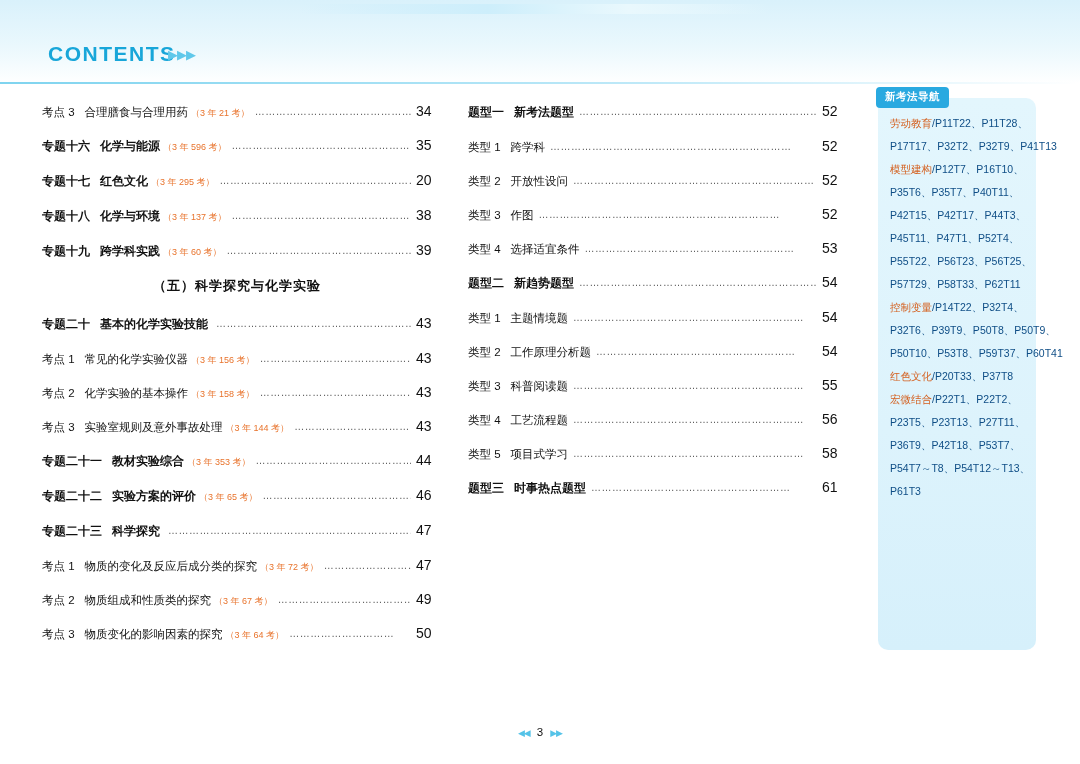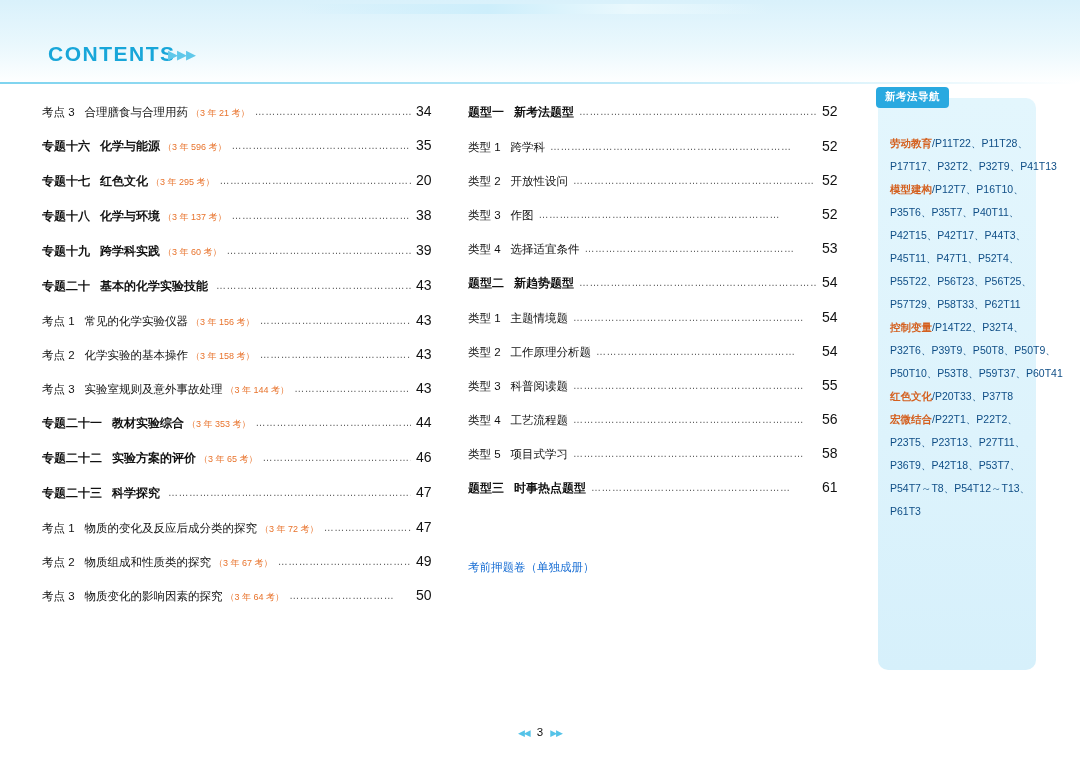--- a/index.html
+++ b/index.html
@@ -153,21 +153,21 @@
     color: #1a6fd4;
     margin-top: 6px;
     margin-bottom: 18px;
   }
 
   
   .side-box {
     position: relative;
     background: linear-gradient(180deg, #e3f6fd 0%, #ddf3fc 60%, #d6f0fb 100%);
     border-radius: 10px;
-    padding: 34px 12px 18px 12px;
+    padding: 14px 12px 18px 12px;
     min-height: 520px;
   }
   .side-tag {
     position: absolute;
     left: -2px;
     top: -11px;
     background: #29a9e0;
     color: #ffffff;
     font-size: 10.5px;
     padding: 3px 9px 4px 9px;
@@ -176,21 +176,21 @@
     letter-spacing: 0.5px;
   }
   .side-line {
     font-size: 10.5px;
     line-height: 23px;
     color: #0f4e86;
     white-space: nowrap;
   }
   .side-line .orange {
     color: #d4601f;
-    font-weight: bold;
+    font-weight: normal;
   }
 
   
   .footer {
     position: absolute;
     left: 0; right: 0;
     bottom: 26px;
     text-align: center;
     font-size: 11px;
     color: #1a7fb8;
@@ -245,20 +245,21 @@
     </div>
 
     <div class="row bold">
       <span class="lbl">专题十九</span>
       <span class="ttl">跨学科实践</span>
       <span class="note">（3 年 60 考）</span>
       <span class="dots">……………………………………………………………………</span>
       <span class="pg">39</span>
     </div>
 
+    <div class="section-heading">（五）科学探究与化学实验</div>
 
     <div class="row bold">
       <span class="lbl">专题二十</span>
       <span class="ttl">基本的化学实验技能</span>
       <span class="note"></span>
       <span class="dots">……………………………………………………………</span>
       <span class="pg">43</span>
     </div>
 
     <div class="row">
@@ -417,21 +418,20 @@
 
     <div class="row bold">
       <span class="lbl">题型三</span>
       <span class="ttl">时事热点题型</span>
       <span class="dots">…………………………………………………</span>
       <span class="pg">61</span>
     </div>
 
     <div style="height:40px"></div>
 
-    <div class="answer-link">考前押题卷（单独成册）</div>
 
   </div>
 
   <div class="col-right">
     <div class="side-box">
       <div class="side-tag">新考法导航</div>
 
       <div class="side-line"><span class="orange">劳动教育</span><span>/P11T22、P11T28、</span></div>
       <div class="side-line"><span>P17T17、P32T2、P32T9、P41T13</span></div>
       <div class="side-line"><span class="orange">模型建构</span><span>/P12T7、P16T10、</span></div>

